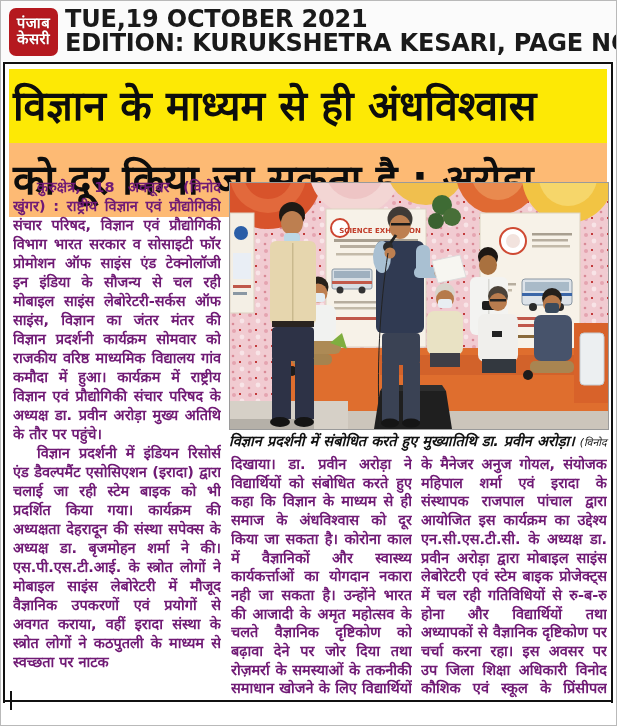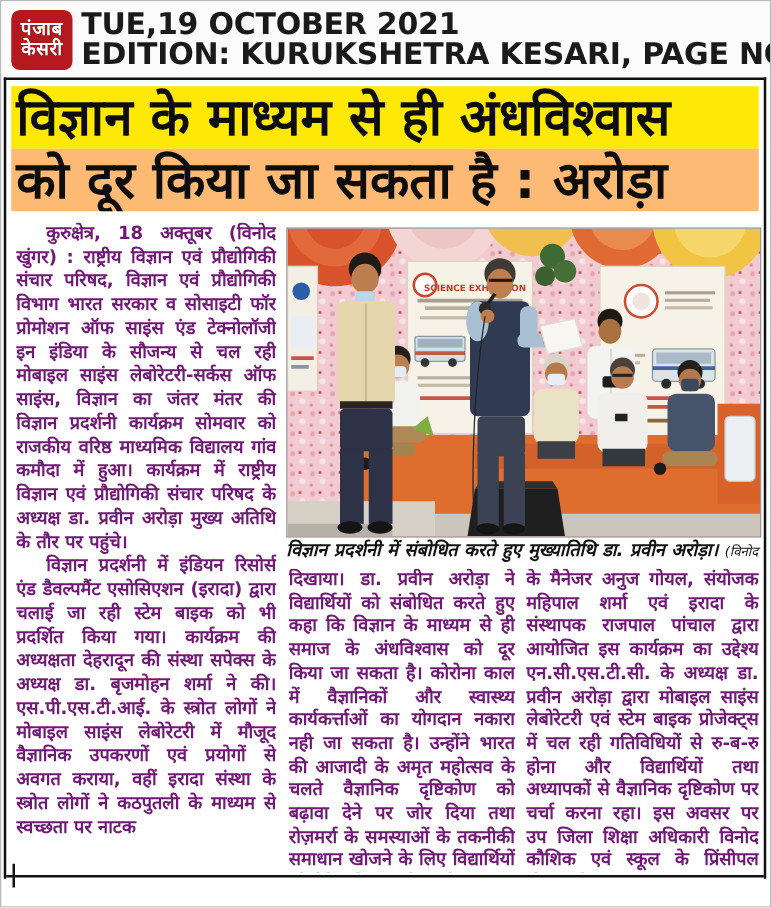--- a/index.html
+++ b/index.html
@@ -22,21 +22,21 @@
   .article-box{
     position:absolute;left:2px;top:61px;width:606px;height:639px;
     border:2px solid #111;border-bottom:none;background:#fff;overflow:visible;
   }
   .bottom-rule{position:absolute;left:4px;top:699px;width:606px;height:2px;background:#111;}
   .crop-mark{position:absolute;left:9px;top:690px;width:2px;height:19px;background:#111;}
   
   .headline{position:absolute;left:4px;top:3px;width:598px;padding:2px 0 6px 0;}
   .headline .hl{
     display:block;font-weight:bold;font-size:41px;line-height:50px;
-    white-space:nowrap;overflow:hidden;padding:0 4px;color:#0d0d0d;
+    white-space:nowrap;overflow:hidden;padding:12px 4px;color:#0d0d0d;
   }
   
   .col{position:absolute;text-align:justify;font-size:14.5px;line-height:19px;color:#701a75;overflow:hidden;font-weight:bold;}
   .col p{margin:0;}
   .col p.ind{text-indent:24px;}
   .col1{left:8px;top:114px;width:208px;height:520px;}
   .col2{left:226px;top:391px;width:181px;height:243px;line-height:18.7px;}
   .col3{left:416px;top:391px;width:186px;height:243px;line-height:18.7px;}
   
   .photo{

